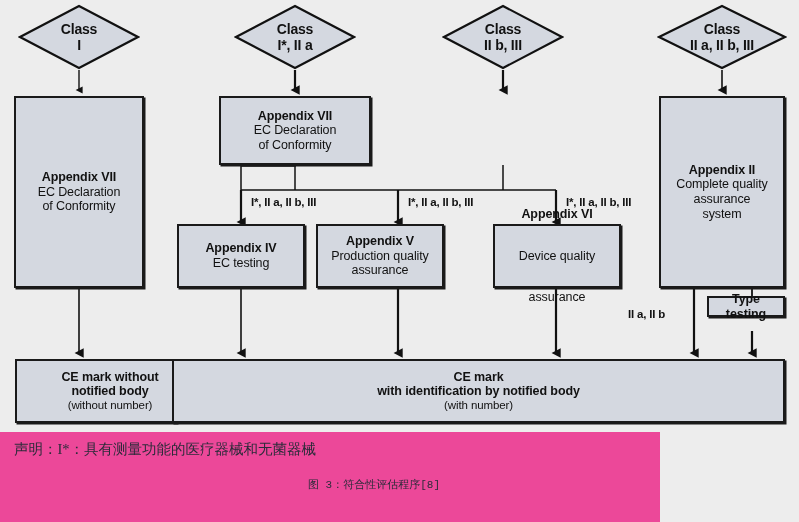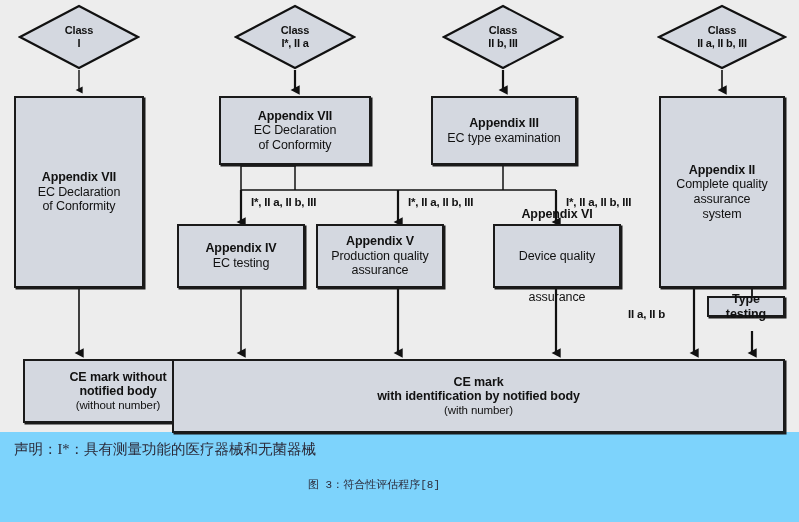--- a/index.html
+++ b/index.html
@@ -79,21 +79,21 @@
     position: absolute;
     left: 0; top: 0;
     width: 100%;
     height: 100%;
     display: flex;
     flex-direction: column;
     align-items: center;
     justify-content: center;
     text-align: center;
     font-weight: bold;
-    font-size: 11px;
+    font-size: 14px;
     line-height: 1.15;
     color: #111;
     letter-spacing: -0.2px;
     pointer-events: none;
   }
 
   
   .edge-label {
     position: absolute;
     font-weight: bold;
@@ -102,23 +102,23 @@
     white-space: nowrap;
     letter-spacing: -0.2px;
     z-index: 3;
   }
 
   
   #notes {
     position: absolute;
     left: 0;
     top: 432px;
-    width: 799px;
+    width: 660px;
     height: 90px;
-    background: #7dd3fc;
+    background: #ec4899;
   }
   .note-line {
     position: absolute;
     left: 14px;
     top: 8px;
     font-family: "Liberation Serif", serif;
     font-size: 14.5px;
     color: #2b2b3a;
     white-space: nowrap;
   }
@@ -225,24 +225,20 @@
       <span class="t-reg">EC Declaration</span>
       <span class="t-reg">of Conformity</span>
     </div>
 
     <div class="node shadow" style="left:219px; top:96px; width:152px; height:69px;">
       <span class="t-bold">Appendix VII</span>
       <span class="t-reg">EC Declaration</span>
       <span class="t-reg">of Conformity</span>
     </div>
 
-    <div class="node shadow" style="left:431px; top:96px; width:146px; height:69px;">
-      <span class="t-bold">Appendix III</span>
-      <span class="t-reg">EC type examination</span>
-    </div>
 
     <div class="node shadow" style="left:659px; top:96px; width:126px; height:192px;">
       <span class="t-bold">Appendix II</span>
       <span class="t-reg">Complete quality</span>
       <span class="t-reg">assurance</span>
       <span class="t-reg">system</span>
     </div>
 
     <div class="edge-label" style="left:251px; top:196px;">I*, II a, II b, III</div>
     <div class="edge-label" style="left:408px; top:196px;">I*, II a, II b, III</div>
@@ -264,27 +260,27 @@
       <span class="t-bold">Appendix VI</span>
       <span class="t-reg">Device quality</span>
       <span class="t-reg">assurance</span>
     </div>
 
     <div class="node shadow" style="left:707px; top:296px; width:78px; height:21px;">
       <span class="t-bold">Type</span>
       <span class="t-bold">testing</span>
     </div>
 
-    <div class="node shadow" style="left:23px; top:359px; width:162px; height:64px;padding-left:28px;">
+    <div class="node shadow" style="left:15px; top:359px; width:162px; height:64px;padding-left:28px;">
       <span class="t-bold">CE mark without</span>
       <span class="t-bold">notified body</span>
       <span class="t-small">(without number)</span>
     </div>
 
-    <div class="node shadow" style="left:172px; top:359px; width:613px; height:74px;">
+    <div class="node shadow" style="left:172px; top:359px; width:613px; height:64px;">
       <span class="t-bold">CE mark</span>
       <span class="t-bold">with identification by notified body</span>
       <span class="t-small">(with number)</span>
     </div>
 
   </div>
 
   <div id="notes">
     <div class="note-line">声明：I*：具有测量功能的医疗器械和无菌器械</div>
     <div class="fig-caption">图 3：符合性评估程序[8]</div>

